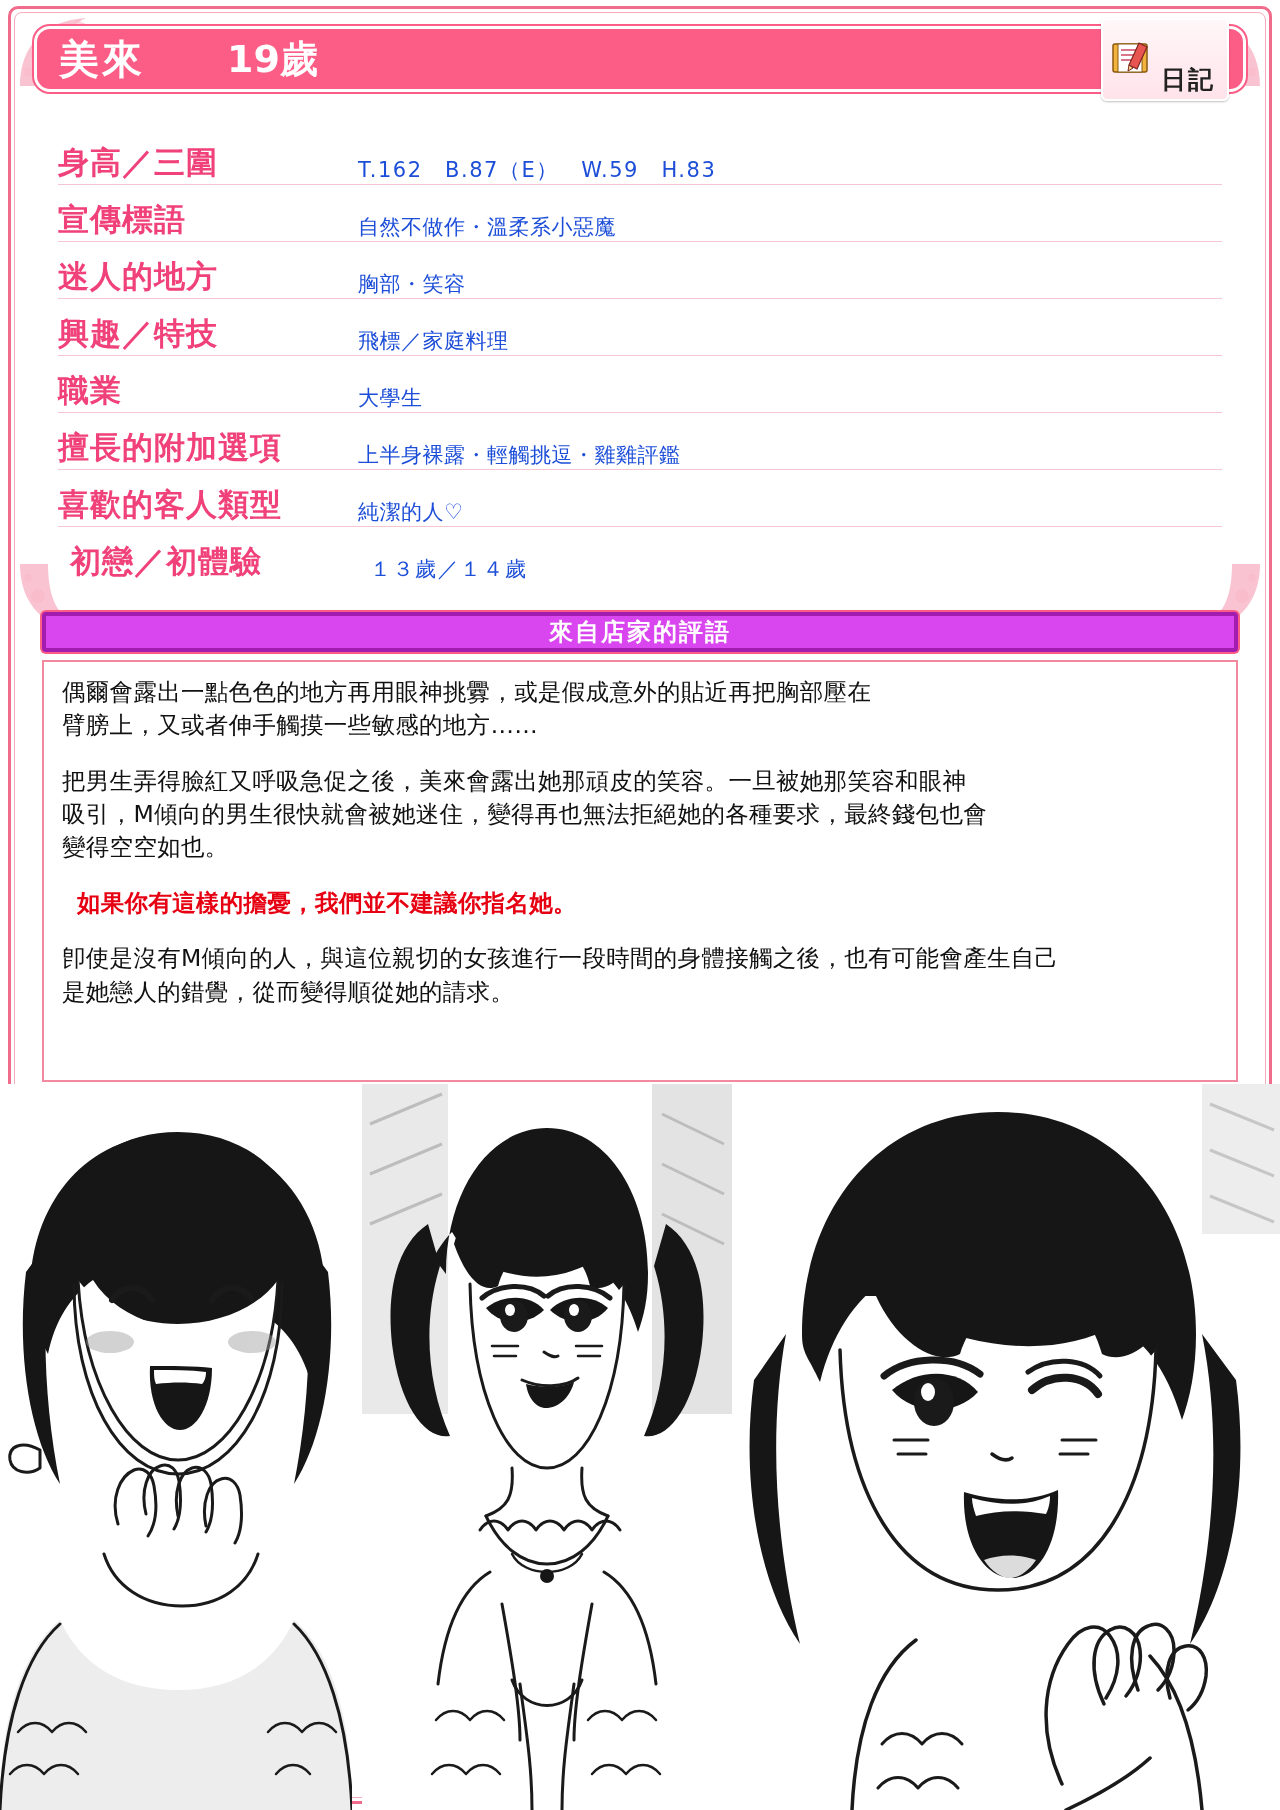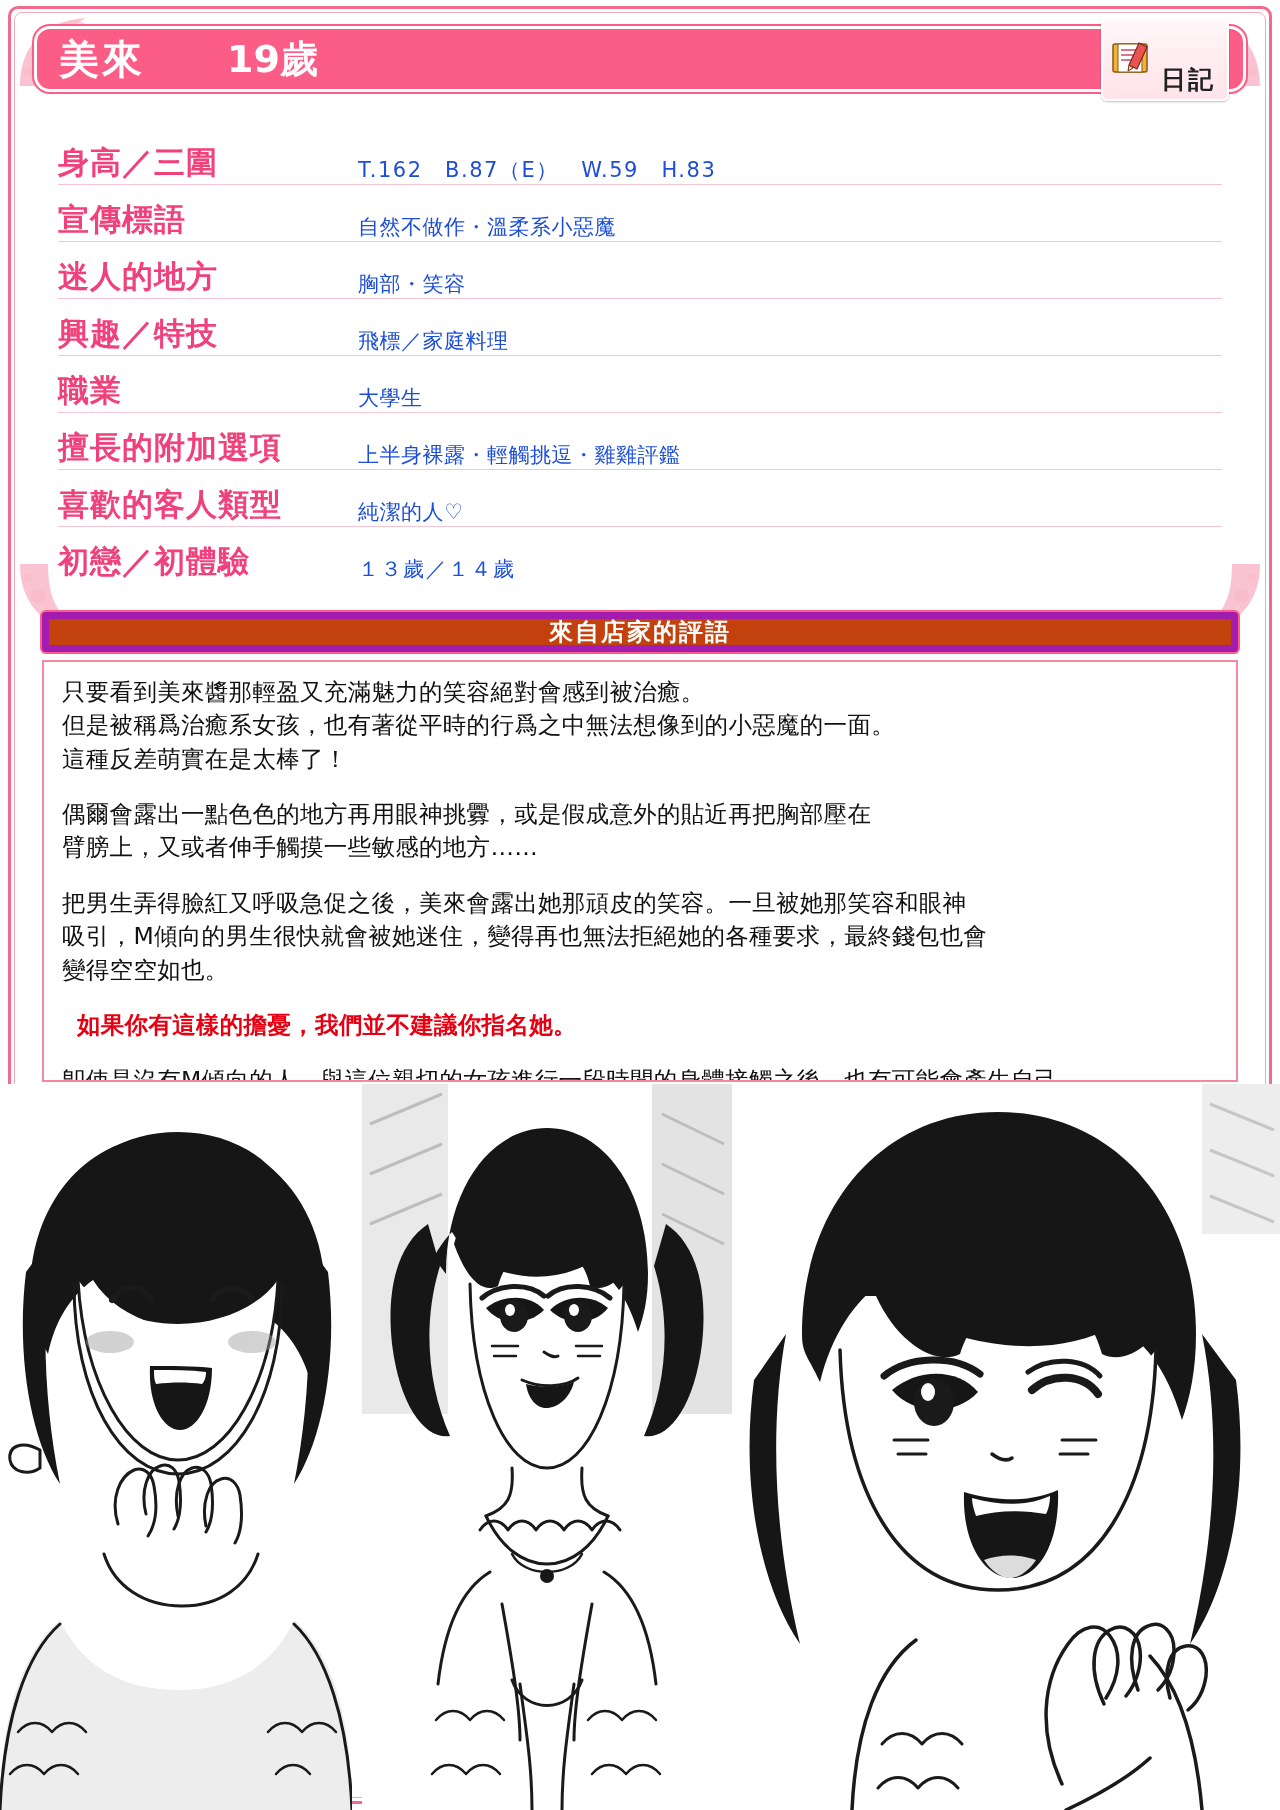--- a/index.html
+++ b/index.html
@@ -119,21 +119,21 @@
     left: 58px;
     top: 128px;
     width: 1164px;
   }
   .prow {
     display: flex;
     align-items: flex-end;
     height: 56px;
     border-bottom: 1px solid #f6c5d2;
   }
-  .prow:last-child { border-bottom: none; }
+  .prow:last-child { border-bottom: none; margin-left: 12px; }
   .plabel {
     width: 300px;
     flex: 0 0 300px;
     color: #f0417a;
     font-size: 31px;
     font-weight: bold;
     letter-spacing: 1px;
     white-space: nowrap;
   }
   .pvalue {
@@ -144,22 +144,22 @@
   }
   .pvalue.mono-ish { letter-spacing: 1.5px; }
 
   
   .comment-title {
     position: absolute;
     left: 42px;
     top: 612px;
     width: 1196px;
     height: 40px;
-    background: #c2410c;
-    border: 7px solid #a21caf;
+    background: #d946ef;
+    border: 4px solid #a21caf;
     box-sizing: border-box;
     border-radius: 4px;
     box-shadow: 0 0 0 2px #fc5d86;
     color: #ffffff;
     font-size: 24px;
     font-weight: bold;
     letter-spacing: 2px;
     display: flex;
     align-items: center;
     justify-content: center;
@@ -316,23 +316,20 @@
       <span class="pvalue">純潔的人♡</span>
     </div>
     <div class="prow">
       <span class="plabel">初戀／初體驗</span>
       <span class="pvalue mono-ish">１３歲／１４歲</span>
     </div>
   </div>
 
   <div class="comment-title">來自店家的評語</div>
   <div class="comment-body">
-    <p style="white-space:pre-line">只要看到美來醬那輕盈又充滿魅力的笑容絕對會感到被治癒。
-但是被稱爲治癒系女孩，也有著從平時的行爲之中無法想像到的小惡魔的一面。
-這種反差萌實在是太棒了！</p>
     <p style="white-space:pre-line">偶爾會露出一點色色的地方再用眼神挑釁，或是假成意外的貼近再把胸部壓在
 臂膀上，又或者伸手觸摸一些敏感的地方……</p>
     <p style="white-space:pre-line">把男生弄得臉紅又呼吸急促之後，美來會露出她那頑皮的笑容。一旦被她那笑容和眼神
 吸引，M傾向的男生很快就會被她迷住，變得再也無法拒絕她的各種要求，最終錢包也會
 變得空空如也。</p>
     <p class="warn" style="white-space:pre-line">如果你有這樣的擔憂，我們並不建議你指名她。</p>
     <p class="last" style="white-space:pre-line">卽使是沒有M傾向的人，與這位親切的女孩進行一段時間的身體接觸之後，也有可能會產生自己
 是她戀人的錯覺，從而變得順從她的請求。</p>
   </div>
 

